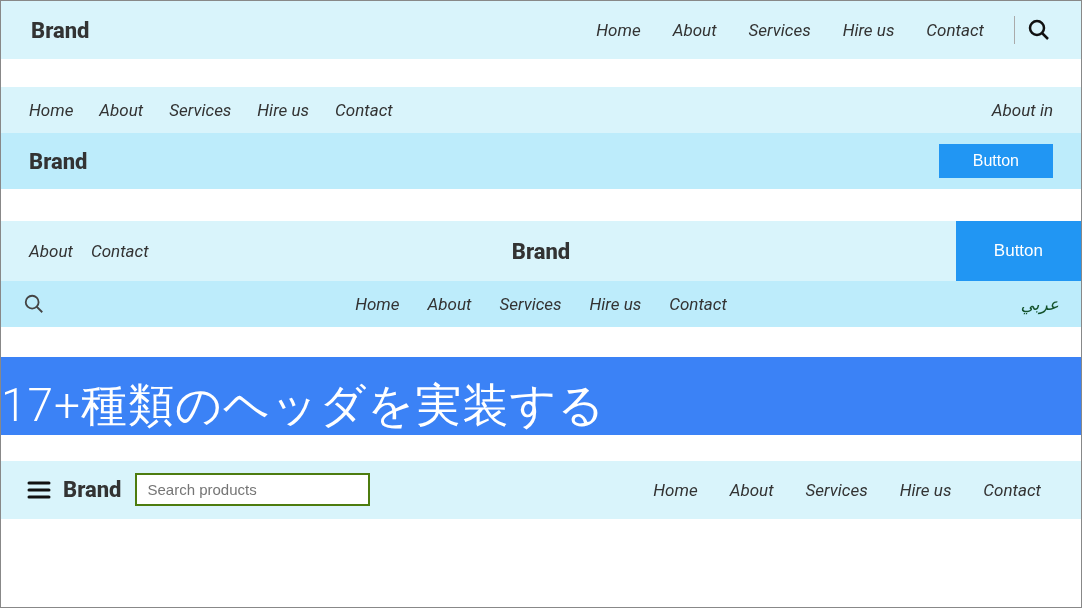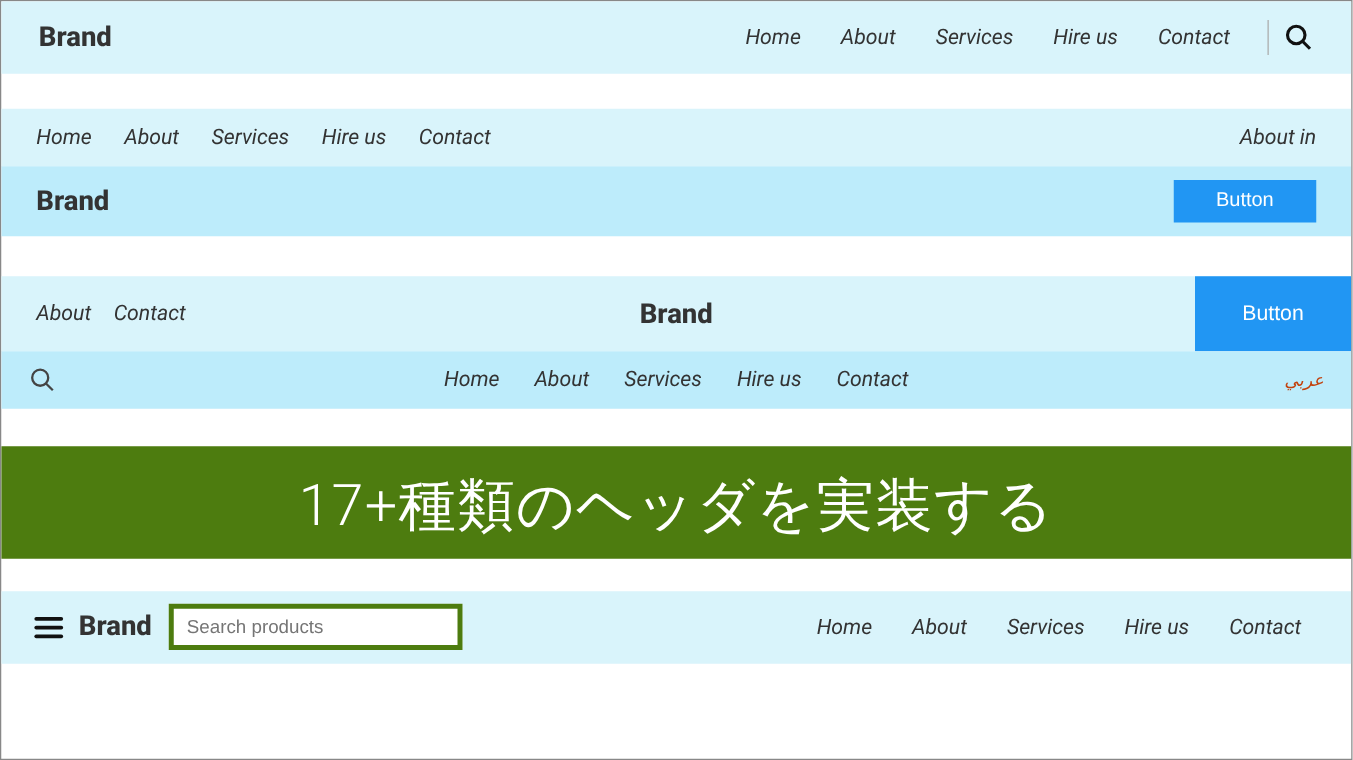--- a/index.html
+++ b/index.html
@@ -86,28 +86,28 @@
     background: #bdecfb;
     height: 46px;
     padding: 0 22px;
     position: relative;
   }
   .h3bot .search-icon svg { width: 22px; height: 22px; stroke: #444; display:block;}
   .h3bot nav {
     position: absolute; left: 0; right: 0; text-align: center;
   }
   .h3bot nav a { margin: 0 12px; font-size: 17px; color: #333; }
-  .h3bot .arabic { margin-left: auto; font-size: 14px; color: #c2410c; direction: rtl; text-align: right; }
+  .h3bot .arabic { margin-left: auto; font-size: 17px; color: #14532d; direction: rtl; text-align: right; }
 
   
   .hero {
-    background: #4d7c0f;
+    background: #3b82f6;
     color: #fff;
-    text-align: center;
-    padding: 20px 0 12px;
+    text-align: left;
+    padding: 20px 0 0;
     margin-top: 30px;
   }
   .hero .l1, .hero .l2 {
     font-size: 46px;
     font-weight: 300;
     line-height: 1.25;
     letter-spacing: 1px;
   }
 
   
@@ -116,21 +116,21 @@
     align-items: center;
     background: #d9f4fb;
     height: 58px;
     padding: 0 26px;
     margin-top: 26px;
   }
   .h4 .menu-icon svg { width: 24px; height: 20px; stroke: #111; display:block;}
   .h4 .brand { font-weight: 800; font-size: 22px; color: #333; margin-left: 12px; }
   .h4 .search {
     margin-left: 14px;
-    border: 4px solid #4d7c0f;
+    border: 2px solid #4d7c0f;
     background: #fff;
     padding: 6px 10px;
     font-size: 15px;
     width: 235px;
   }
   .h4 .spacer { flex: 1; }
   .h4 nav a { margin: 0 14px; font-size: 17px; color: #333; }
 </style>
 </head>
 <body>

